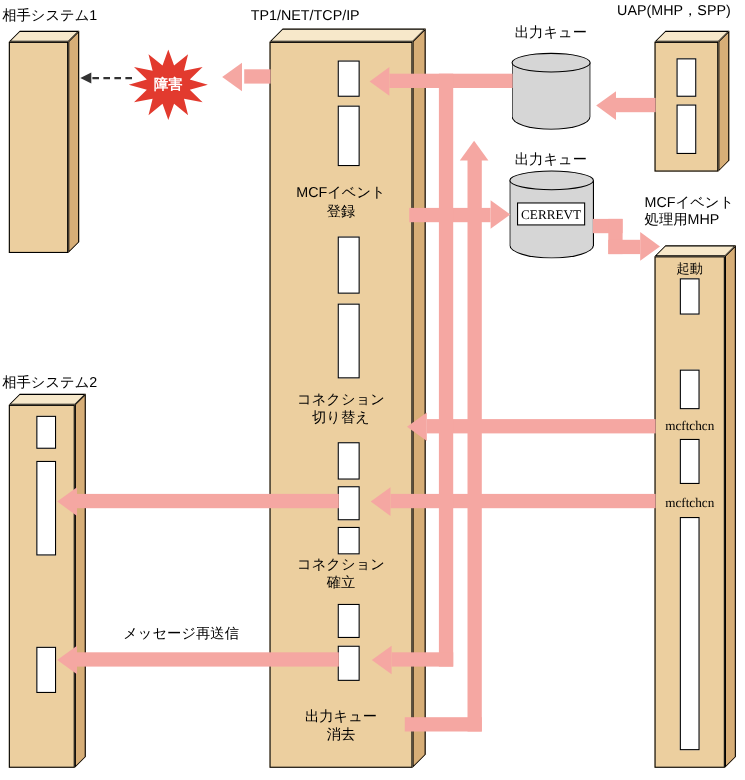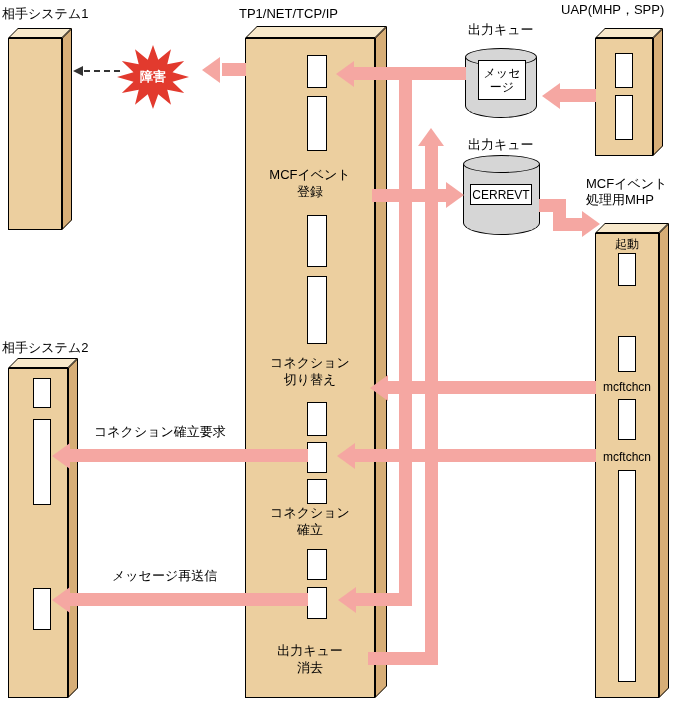--- a/index.html
+++ b/index.html
@@ -1,20 +1,20 @@
 <!DOCTYPE html>
 <html style="--arrow: #f5a7a2; --box-front: #eccf9f; --box-top: #f7e8ca; --box-side: #d7ae77; --cylinder: #d6d6d6; --failure-red: #e23a2e;"><head>
 <meta charset="utf-8">
 <style>
   * { margin:0; padding:0; box-sizing:border-box; }
   body { background:#fff; }
   .stage { position:relative; width:677px; height:709px; background:#fff;
            font-family:"Liberation Sans","DejaVu Sans",sans-serif; font-size:13px; color:#000; overflow:hidden; }
   .lbl { position:absolute; white-space:pre-line; line-height:16px; z-index:4; }
-  .mono { font-family:Liberation Sans, sans-serif; }
+  .mono { font-family:Liberation Serif, serif; }
   .box3d { position:absolute; z-index:1; }
   .box3d .front { position:absolute; left:0; top:0; width:100%; height:100%;
                   background:var(--box-front,#eccf9f); border:1px solid #000; }
   .box3d .topf  { position:absolute; left:0; top:calc(0px - var(--d)); width:100%; height:var(--d);
                   background:var(--box-top,#f7e8ca); border:1px solid #000;
                   transform:skewX(-45deg); transform-origin:0 100%; }
   .box3d .sidef { position:absolute; left:100%; top:0; width:var(--d); height:100%;
                   background:var(--box-side,#d7ae77); border:1px solid #000;
                   transform:skewY(-45deg); transform-origin:0 0; }
   .slot { position:absolute; background:#fff; border:1px solid #000; z-index:3; }
@@ -38,21 +38,21 @@
   .burst { position:absolute; z-index:6; }
   .burst-label { position:absolute; z-index:7; color:#fff; font-weight:bold; display:flex;
                  align-items:center; justify-content:center; }
 </style>
 </head>
 <body>
 
 <div class="stage">
 
   <div class="lbl" style="left:2px; top:6px;">相手システム1</div>
-  <div class="lbl" style="left:239px; top:6px;">TP1/NET/TCP/IP</div>
+  <div class="lbl" style="left:228px; top:6px;">TP1/NET/TCP/IP</div>
   <div class="lbl" style="left:561px; top:2px;">UAP(MHP，SPP)</div>
   <div class="lbl" style="left:468px; top:22px;">出力キュー</div>
   <div class="lbl" style="left:468px; top:137px;">出力キュー</div>
   <div class="lbl" style="left:586px; top:176px; width:88px;">MCFイベント
 処理用MHP</div>
   <div class="lbl" style="left:2px; top:340px;">相手システム2</div>
 
   <div class="box3d" style="left:8px; top:38px; width:54px; height:192px; --d:10px;">
     <div class="topf"></div>
     <div class="sidef"></div>
@@ -114,22 +114,20 @@
   <div class="slot" style="left:618px; top:470px; width:18px; height:212px;"></div>
 
   <div class="slot" style="left:33px; top:378px; width:18px; height:30px;"></div>
   <div class="slot" style="left:33px; top:419px; width:18px; height:86px;"></div>
   <div class="slot" style="left:33px; top:588px; width:18px; height:42px;"></div>
 
   <div class="cylinder" style="left:465px; top:48px; width:72px; height:70px;">
     <div class="cyl-body"></div>
     <div class="cyl-top"></div>
   </div>
-  <div class="qcontent" style="left:478px; top:60px; width:48px; height:40px;">メッセ
-ージ</div>
 
   <div class="cylinder" style="left:463px; top:155px; width:77px; height:80px;">
     <div class="cyl-body"></div>
     <div class="cyl-top"></div>
   </div>
   <div class="qcontent mono" style="left:470px; top:184px; width:62px; height:21px;">CERREVT</div>
 
   <svg class="burst" style="left:117px; top:45px;" width="72" height="64" viewBox="0 0 100 100" preserveAspectRatio="none">
     <polygon fill="var(--failure-red,#e23a2e)" points="100,50 77.1,57.3 93.3,75 69.8,69.8 75,93.3 57.3,77.1 50,100 42.7,77.1 25,93.3 30.2,69.8 6.7,75 22.9,57.3 0,50 22.9,42.7 6.7,25 30.2,30.2 25,6.7 42.7,22.9 50,0 57.3,22.9 75,6.7 69.8,30.2 93.3,25 77.1,42.7"></polygon>
   </svg>
@@ -156,21 +154,20 @@
   <div class="head right" style="left:582px; top:211px;"></div>
 
   <div class="head left" style="left:370px; top:375px;"></div>
   <div class="shaft" style="left:388px; top:381px; width:208px; height:13px;"></div>
 
   <div class="head left" style="left:337px; top:443px;"></div>
   <div class="shaft" style="left:355px; top:449px; width:241px; height:13px;"></div>
 
   <div class="head left" style="left:52px; top:443px;"></div>
   <div class="shaft" style="left:70px; top:449px; width:238px; height:13px;"></div>
-  <div class="lbl" style="left:94px; top:424px;">コネクション確立要求</div>
 
   <div class="head left" style="left:52px; top:587px;"></div>
   <div class="shaft" style="left:70px; top:593px; width:238px; height:13px;"></div>
   <div class="lbl" style="left:112px; top:568px;">メッセージ再送信</div>
 
   <div class="shaft" style="left:399px; top:67px; width:13px; height:539px;"></div>
   <div class="shaft" style="left:356px; top:593px; width:56px; height:13px;"></div>
   <div class="head left" style="left:338px; top:587px;"></div>
 
   <div class="head up" style="left:418px; top:128px;"></div>

